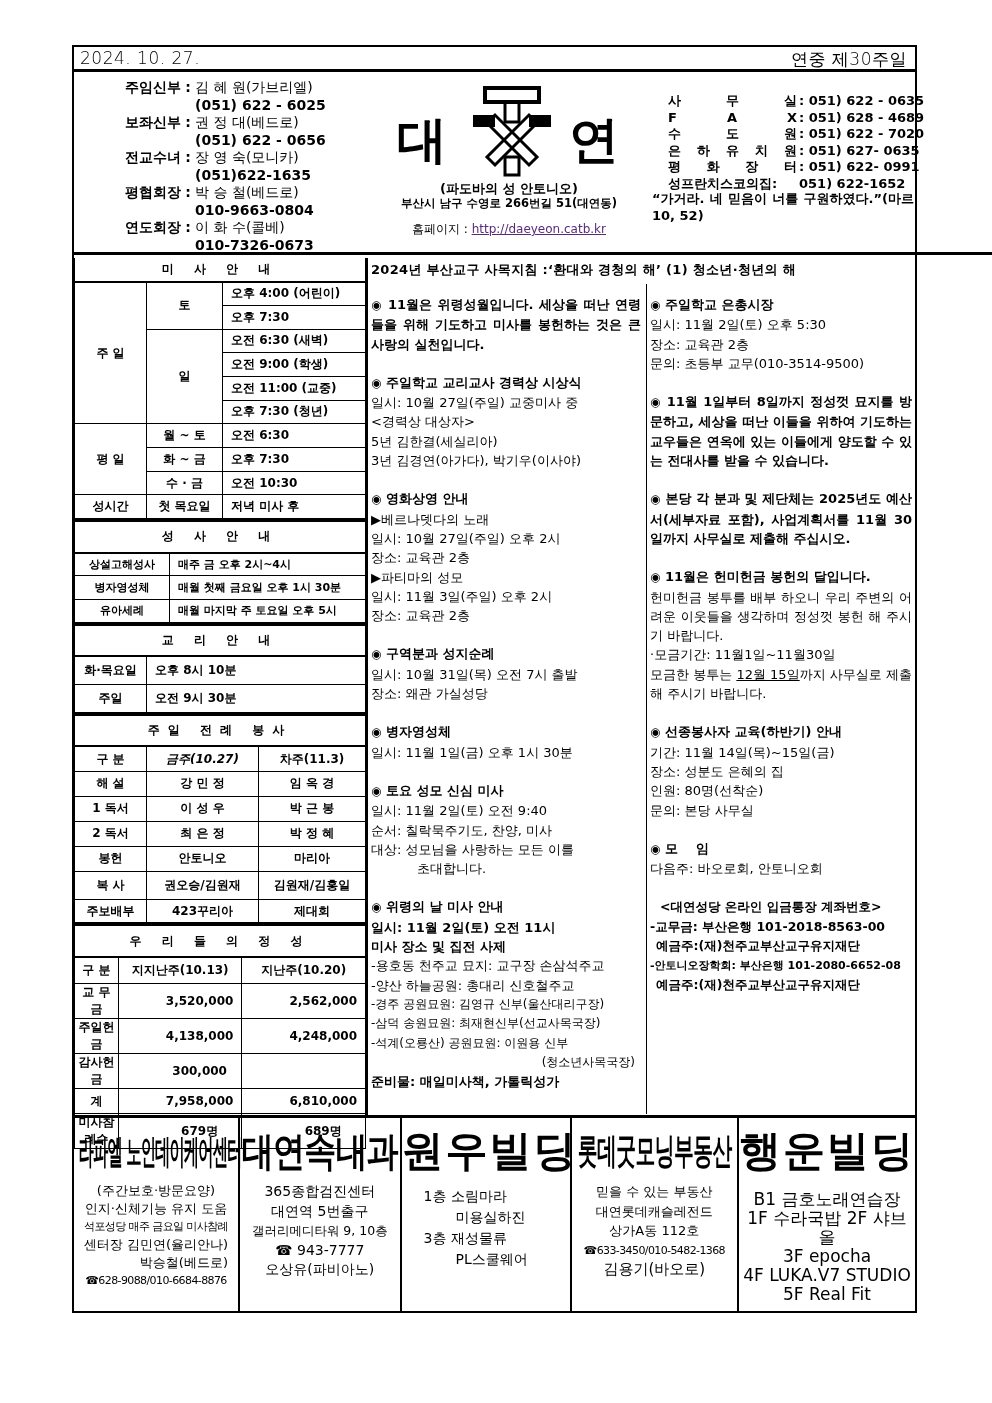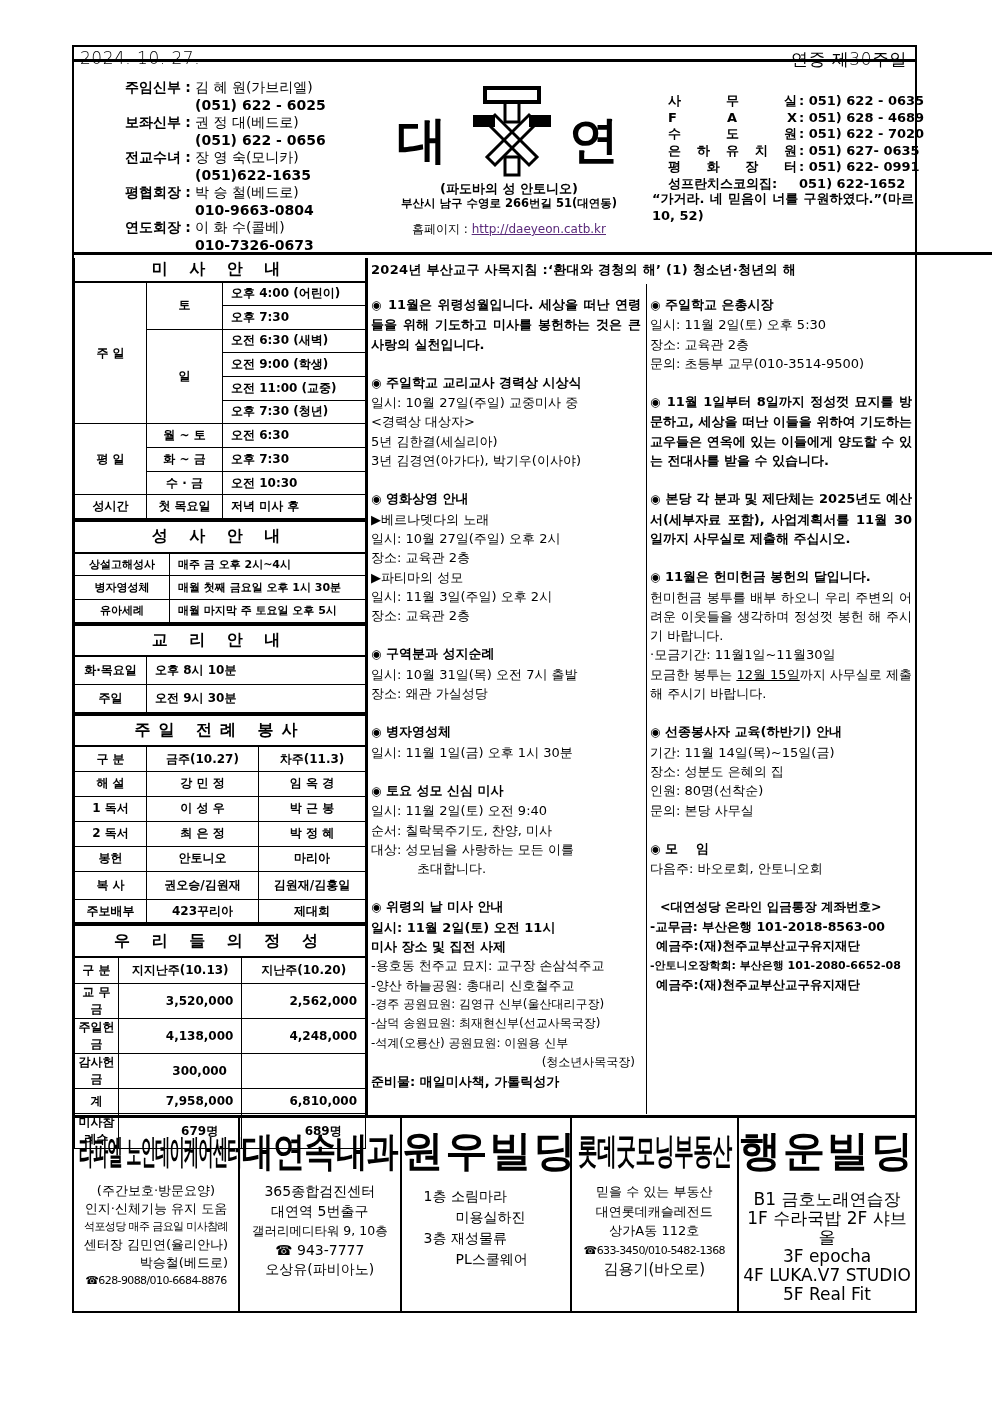--- a/index.html
+++ b/index.html
@@ -1,18 +1,18 @@
 <!DOCTYPE html>
 <html><head>
 <meta charset="utf-8">
 <style>
   * { box-sizing: border-box; margin: 0; padding: 0; }
   body { width: 992px; height: 1403px; background: #fff; font-family: "DejaVu Sans", sans-serif; color: #000; position: relative; overflow: hidden; }
   .page { position: absolute; left: 72px; top: 45px; width: 845px; height: 1268px; border: 2px solid #000; }
-  .topbar { position: absolute; left: 0; top: 0; width: 841px; height: 15px; border-bottom: 3px solid #000; font-family: "DejaVu Sans", sans-serif; font-size: 17px; font-weight: 300; }
+  .topbar { position: absolute; left: 0; top: 0; width: 841px; height: 25px; border-bottom: 3px solid #000; font-family: "DejaVu Sans", sans-serif; font-size: 17px; font-weight: 300; }
   .topbar .date { position: absolute; left: 6px; top: 1px; letter-spacing: 0.5px; }
   .topbar .week { position: absolute; right: 8px; top: 1px; letter-spacing: 0.5px; }
   .header { position: absolute; left: 0; top: 28px; width: 985px; height: 180px; border-bottom: 3px solid #000; }
   .staff { position: absolute; left: 32px; top: 4px; font-size: 14px; line-height: 17.5px; }
   .staff .row { display: flex; }
   .staff .role { width: 75px; font-weight: bold; text-align: right; }
   .staff .colon { width: 14px; text-align: center; font-weight: bold; }
   .staff .name { font-weight: normal; }
   .staff .phone { padding-left: 89px; font-weight: bold; }
   .logo { position: absolute; left: 315px; top: 10px; width: 240px; height: 95px; }
@@ -25,21 +25,21 @@
   .contacts .lbl { width: 133px; display: flex; justify-content: space-between; padding-left: 4px; }
   .contacts .lbl span { display: inline-block; }
   .contacts .val { padding-left: 2px; }
   .quote { position: absolute; left: 578px; top: 116px; width: 262px; font-size: 13px; line-height: 16.5px; font-weight: bold; text-align: justify; }
 
   .leftcol { position: absolute; left: 0; top: 211px; width: 292px; }
   table { border-collapse: collapse; width: 292px; }
   td { border: 1px solid #000; font-size: 12px; font-weight: bold; text-align: center; height: 23.3px; padding: 0 2px; }
   td.l { text-align: left; padding-left: 8px; }
   td.r { text-align: center; padding-right: 8px; padding-left: 47px; }
-  .sect { font-size: 16px; letter-spacing: 8px; height: 32px; border-top: 3px solid #000; border-bottom: 2px solid #000; }
+  .sect { font-size: 12px; letter-spacing: 8px; height: 32px; border-top: 3px solid #000; border-bottom: 2px solid #000; }
   .tbl-mass td { height: 23.7px; }
   .midline { position: absolute; left: 292px; top: 211px; width: 2px; height: 857px; background: #000; }
   .midcol { position: absolute; left: 294px; top: 211px; width: 547px; height: 857px; }
   .theme { position: absolute; left: 3px; top: 3px; font-size: 13px; font-weight: bold; letter-spacing: 0.3px; white-space: nowrap; }
   .colA { position: absolute; left: 3px; top: 37px; width: 270px; font-size: 13px; line-height: 19.3px; }
   .colB { position: absolute; left: 282px; top: 37px; width: 262px; font-size: 13px; line-height: 19.3px; }
   .vsep { position: absolute; left: 278px; top: 26px; width: 1px; height: 830px; background: #000; }
   .item { margin-bottom: 19px; }
   .title { font-weight: bold; }
   .bold { font-weight: bold; }
@@ -261,21 +261,21 @@
     </tbody>
       </table>
 
     <table>
       <tbody>
           <tr>
             <td colspan="3" class="sect">주일 전례 봉사</td>
           </tr>
       <tr>
             <td style="width:72px;height:25px;">구 분</td>
-            <td style="width:112px;">금주(10.27)</td>
+            <td style="width:112px;font-style:italic;">금주(10.27)</td>
             <td>차주(11.3)</td>
           </tr>
       <tr>
             <td style="height:25px;">해 설</td>
             <td>강 민 정</td>
             <td>임 옥 경</td>
           </tr>
       <tr>
             <td style="height:25px;">1 독서</td>
             <td>이 성 우</td>

